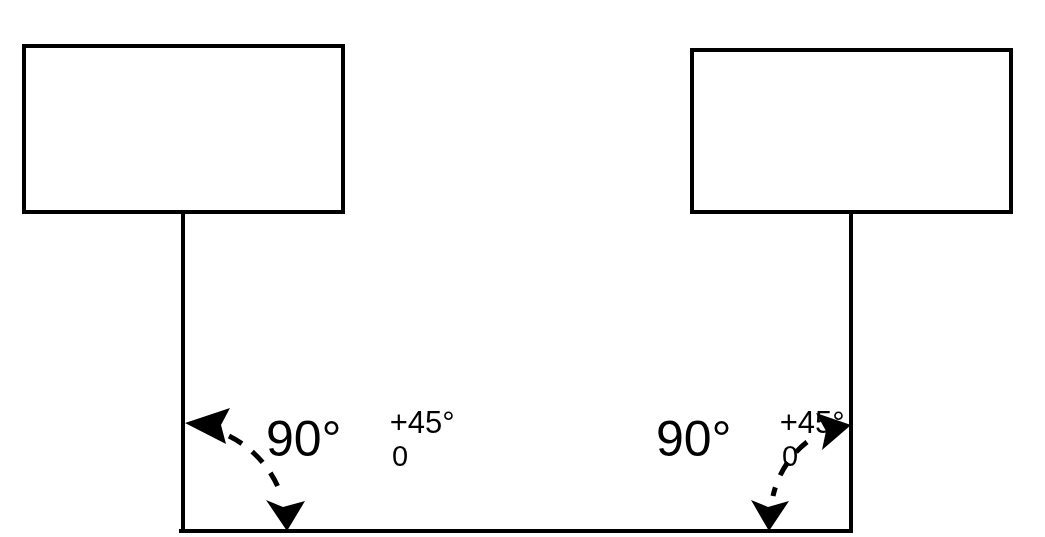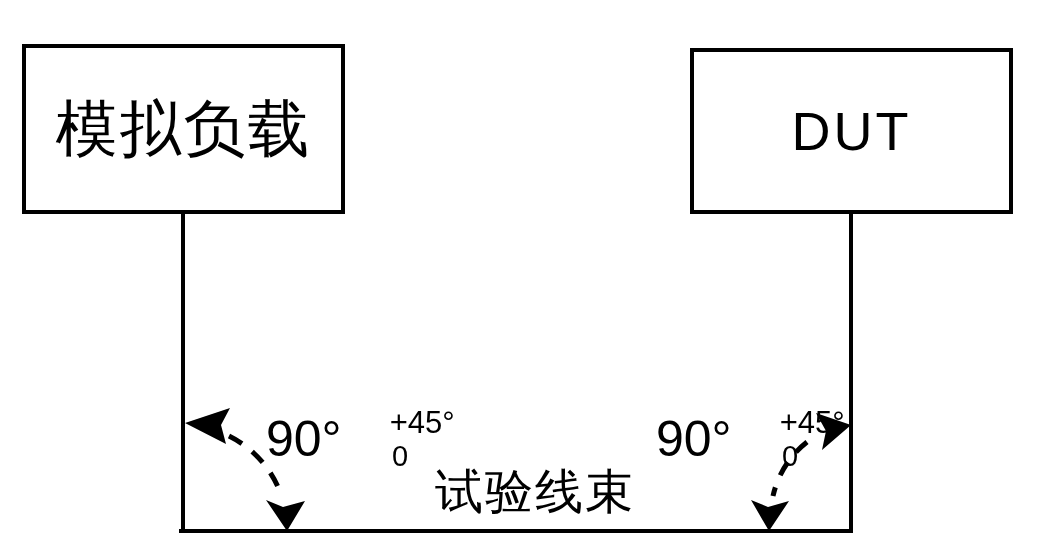--- a/index.html
+++ b/index.html
@@ -116,35 +116,32 @@
 
     <path class="arc-dashed" d="M 229 436 A 104 104 0 0 1 278 487" stroke="#000000"></path>
     <polygon points="185,423 230,408 221,425 226,444" fill="#000000"></polygon>
     <polygon points="287,531 266,500 283,507 305,501" fill="#000000"></polygon>
 
     <path class="arc-dashed" d="M 807 442 A 95 95 0 0 0 773 496" stroke="#000000"></path>
     <polygon points="851,425 816,413 826,431 822,450" fill="#000000"></polygon>
     <polygon points="769,531 751,500 768,507 789,501" fill="#000000"></polygon>
   </svg>
 
-  <div class="box-label left">模拟负载</div>
 
-  <div class="box-label right">DUT</div>
 
   <div class="angle-label left">
     <span class="angle-main">90°</span>
     <span class="angle-tol">
       <span class="tol-plus">+45°</span>
       <span class="tol-minus">0</span>
     </span>
   </div>
 
   <div class="angle-label right">
     <span class="angle-main">90°</span>
     <span class="angle-tol">
       <span class="tol-plus">+45°</span>
       <span class="tol-minus">0</span>
     </span>
   </div>
 
-  <div class="harness-label">试验线束</div>
 
 </div>
 
 </body></html>

